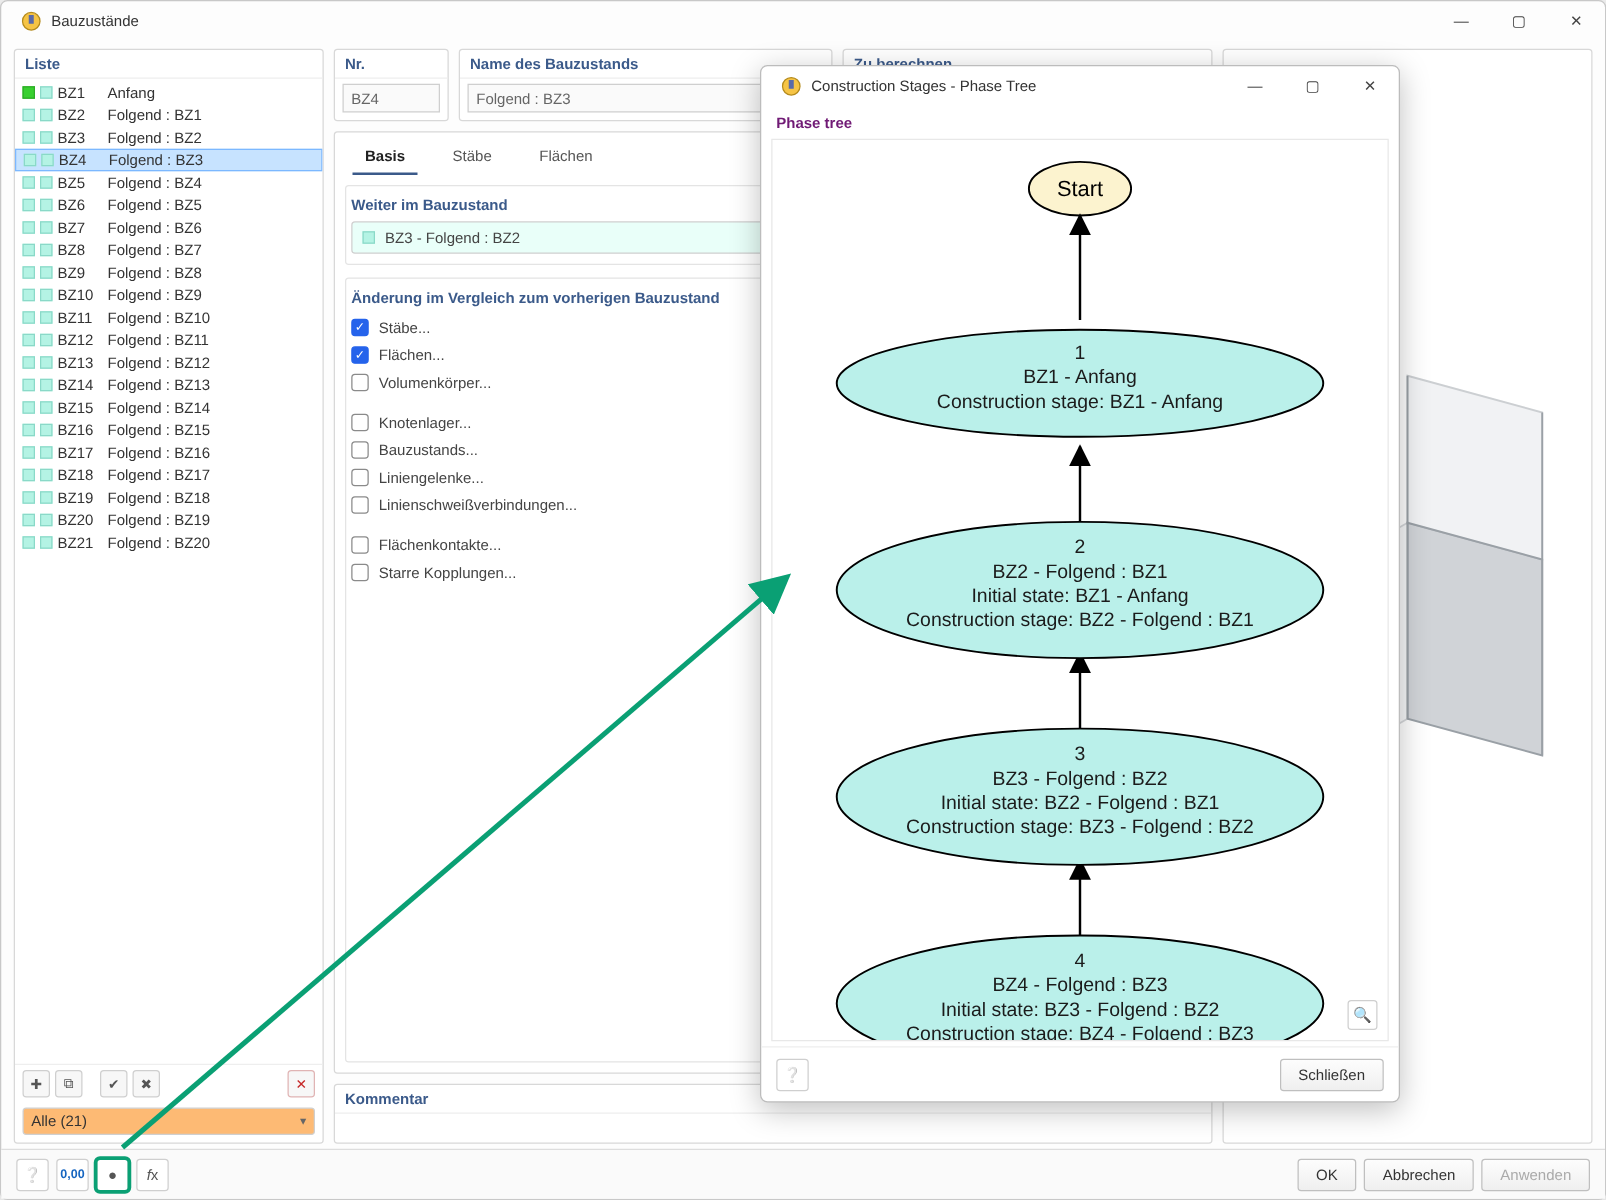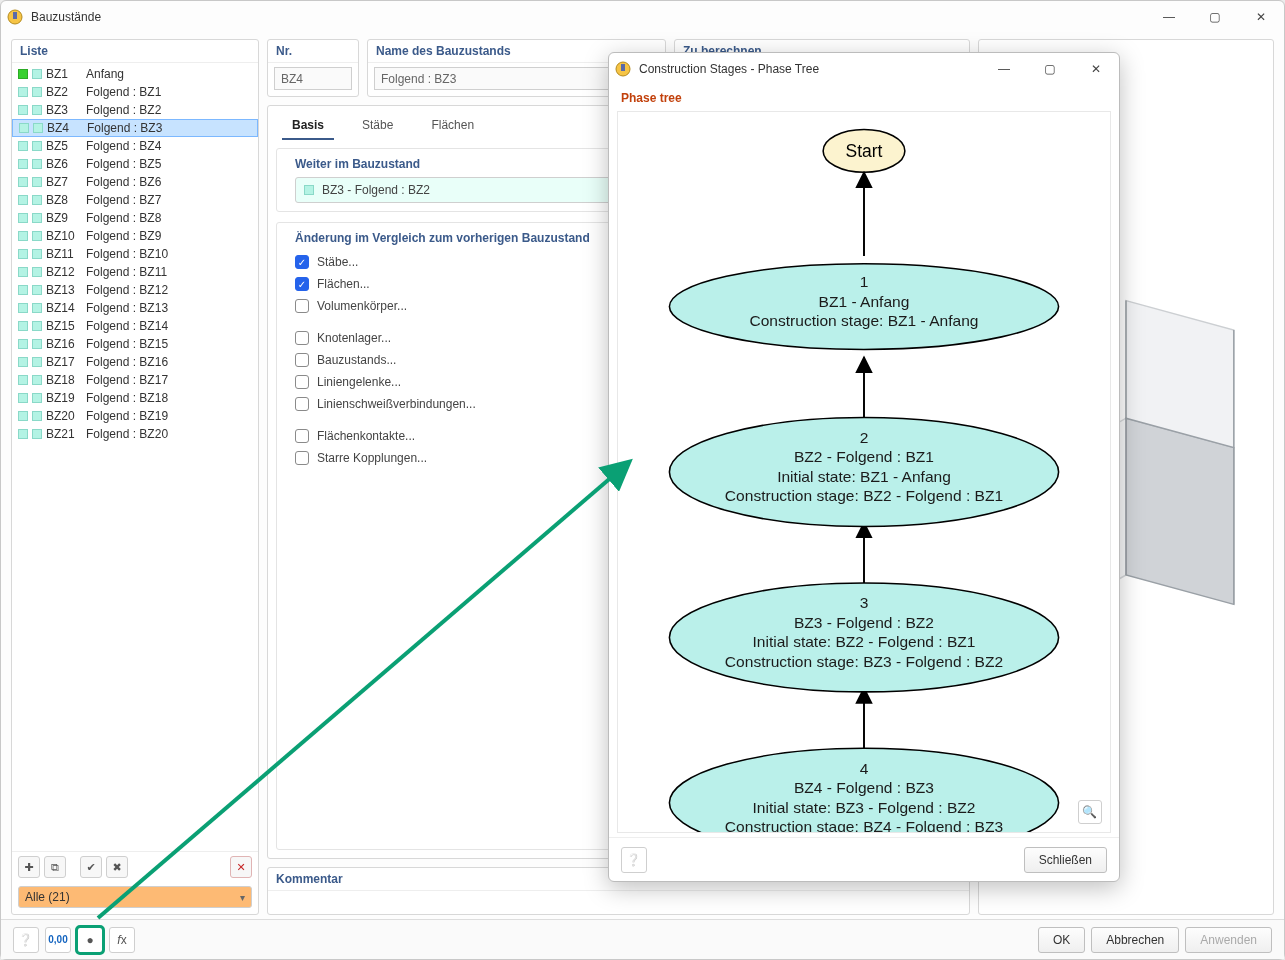--- a/index.html
+++ b/index.html
@@ -1,20 +1,20 @@
 <!DOCTYPE html>
 <html><head>
 <meta charset="utf-8">
 <style>
   * { box-sizing: border-box; font-family: "Segoe UI", Tahoma, sans-serif; }
   body { margin: 0; background: #f0f0f0; width: 1285px; height: 960px; overflow: hidden; position: relative; }
 
   
   .main-window { position: absolute; left: 0; top: 0; width: 1285px; height: 960px; background: #fdfdfd; border: 1px solid #c8c8c8; border-radius: 6px; box-shadow: 0 2px 10px rgba(0,0,0,.1); display: flex; flex-direction: column; }
-  .titlebar { height: 32px; display: flex; align-items: center; padding: 0 0 0 6px; font-size: 12px; color: #333; }
+  .titlebar { height: 32px; display: flex; align-items: center; padding: 0 0 0 16px; font-size: 12px; color: #333; }
   .titlebar .app-icon { width:16px; height:16px; margin-right:8px; }
   .titlebar .title { flex: 1; }
   .winbtns { display: flex; }
   .winbtn { width: 46px; height: 32px; display: flex; align-items: center; justify-content: center; color: #444; }
 
   .main-body { flex: 1; display: flex; gap: 8px; padding: 6px 10px 4px 10px; min-height: 0; }
 
   
   .panel { background: #fff; border: 1px solid #d8d8d8; border-radius: 3px; display: flex; flex-direction: column; }
   .panel-hdr { padding: 4px 8px; font-size: 12px; color: #3b5a8a; font-weight: 600; border-bottom: 1px solid #eee; }
@@ -39,21 +39,21 @@
   .row1 { display:flex; gap:8px; }
   .nr-panel { width: 92px; }
   .name-panel { flex:1; }
   .field-input { margin: 4px 6px 6px 6px; height: 23px; border:1px solid #cfcfcf; background:#fafafa; color:#666; font-size:12px; padding:0 6px; display:flex; align-items:center; }
 
   .tabs { display:flex; gap: 18px; padding: 6px 10px 0 14px; font-size:12px; color:#555; }
   .tab { padding: 6px 10px; cursor:pointer; }
   .tab.active { font-weight:700; color:#222; border-bottom:2px solid #3b5a8a; }
 
   .tabbody { flex:1; display:flex; gap:8px; padding: 8px; }
-  .inner-group { background:#fff; border:1px solid #e4e4e4; border-radius:3px; padding: 8px 18px; font-size:12px; color:#444; }
+  .inner-group { background:#fff; border:1px solid #e4e4e4; border-radius:3px; padding: 8px 4px; font-size:12px; color:#444; }
   .grp-title { color:#3b5a8a; font-weight:600; margin-bottom:6px; font-size:12px; }
   .weiter-select { height:26px; border:1px solid #cfcfcf; background:#e9fff9; display:flex; align-items:center; padding:0 8px; justify-content:space-between; border-radius:3px; }
   .chk { display:flex; align-items:center; gap:8px; height:22px; }
   .chk .box { width:14px; height:14px; border:1px solid #8a8a8a; border-radius:3px; display:flex; align-items:center; justify-content:center; background:#fff; font-size:10px; color:#fff; }
   .chk.on .box { background:#2563eb; border-color:#2563eb; }
 
   .zeit-col { width: 46px; overflow:hidden; }
   .zeit-lbl { font-size:11px; color:#555; margin: 8px 0 2px 0; }
 
   .kommentar { height: 48px; }
@@ -66,21 +66,21 @@
   .bottombar { height: 40px; border-top:1px solid #ddd; background:#fafafa; display:flex; align-items:center; padding:0 12px; gap:6px; }
   .bottombar .spacer { flex:1; }
   .btn { height:26px; padding:0 14px; border:1px solid #bfbfbf; border-radius:3px; background:linear-gradient(#fdfdfd,#efefef); font-size:12px; color:#333; display:flex; align-items:center; }
   .btn.disabled { color:#aaa; }
   .bottom-icon { width:26px; height:26px; border:1px solid #cfcfcf; border-radius:3px; display:flex; align-items:center; justify-content:center; background:#fff; font-size:12px; color:#555; }
   .bottom-icon.hl { outline:3px solid #0aa074; outline-offset:-1px; }
 
   
   .dialog2 { position:absolute; left:608px; top:52px; width:512px; height:830px; background:#fff; border:1px solid #bcbcbc; border-radius:6px; box-shadow:0 6px 24px rgba(0,0,0,.25); display:flex; flex-direction:column; z-index:50; }
   .dialog2 .titlebar { }
-  .phase-hdr { padding: 6px 10px 2px 12px; font-size:12px; color:#c2410c; font-weight:600; }
+  .phase-hdr { padding: 6px 10px 2px 12px; font-size:12px; color:#701a75; font-weight:600; }
   .phase-canvas { flex:1; margin: 4px 8px; border:1px solid #e8e8e8; position:relative; overflow:hidden;text-align:right; }
   .dialog2-footer { height: 44px; display:flex; align-items:center; padding:0 12px; gap:8px; border-top:1px solid #eee;}
   .zoom-btn { position:absolute; right:8px; bottom:8px; width:24px;height:24px; border:1px solid #cfcfcf; border-radius:3px; background:#fff; display:flex; align-items:center; justify-content:center; font-size:12px; color:#c2185b;}
 
   
   .arrow-overlay { position:absolute; left:0; top:0; width:1285px; height:960px; pointer-events:none; z-index:60; }
 </style>
 </head>
 <body>
 

